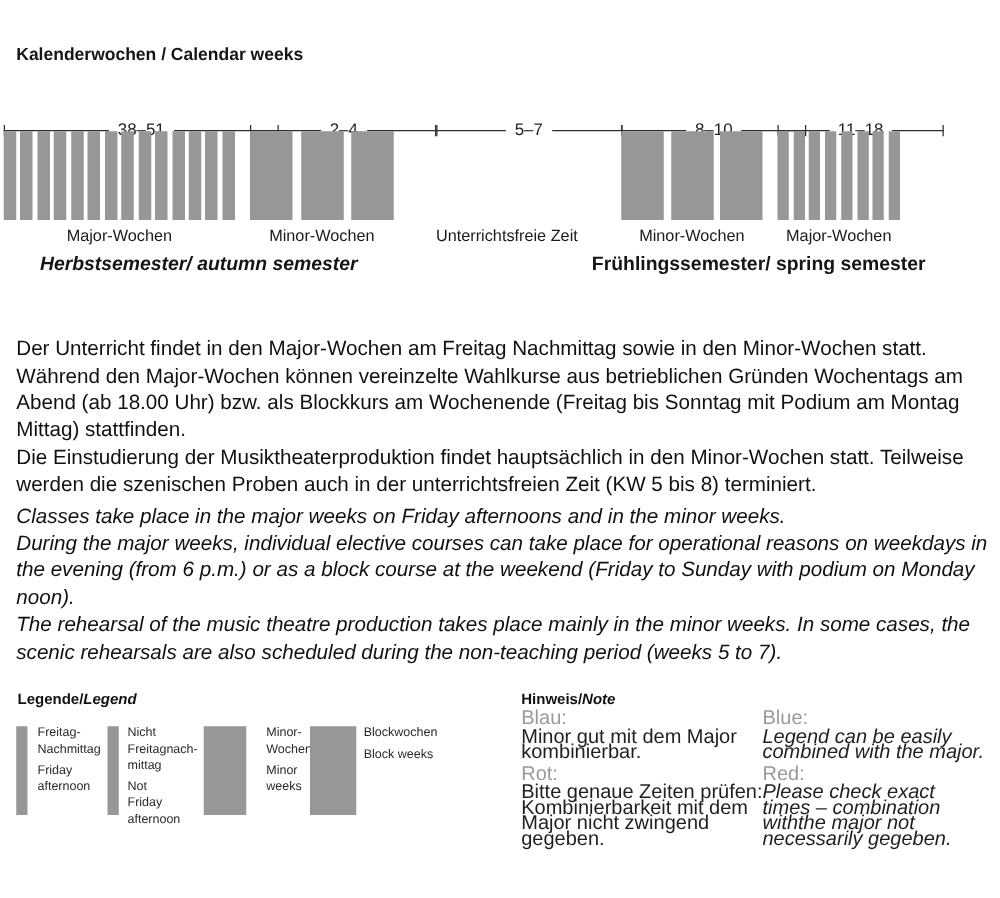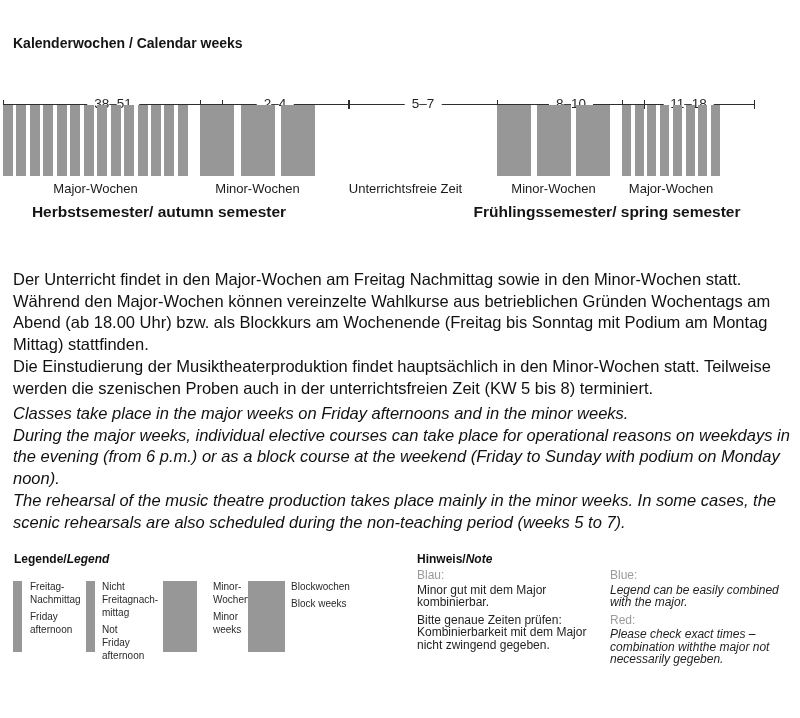--- a/index.html
+++ b/index.html
@@ -26,21 +26,21 @@
   
   .text-block{position:absolute;left:13px;width:782px;font-size:16.5px;line-height:21.7px;color:#111;}
   .text-block p{margin:0;}
   .text-block.english{font-style:italic;}
   
   .section-title{position:absolute;top:552px;font-size:12px;font-weight:bold;color:#111;}
   .section-title .it{font-style:italic;}
   .legend-bar{position:absolute;top:581px;height:71px;background:#979797;}
   .legend-text{position:absolute;top:580px;font-size:10px;line-height:13px;color:#2a2a2a;}
   .legend-text .en{margin-top:4px;}
-  .note-col{position:absolute;top:569px;font-size:12px;line-height:12.5px;color:#1f1f1f;}
+  .note-col{position:absolute;top:569px;font-size:16px;line-height:12.5px;color:#1f1f1f;}
   .note-label{color:#9a9a9a;margin:0 0 2px 0;}
   .note-text{margin:0 0 5px 0;}
   .note-col.italic .note-text{font-style:italic;}
 </style>
 </head>
 <body>
 
 <div class="page">
   <div class="doc-title">Kalenderwochen / Calendar weeks</div>
 
@@ -111,21 +111,21 @@
         <div class="bar" style="width: 9px; background: rgb(151, 151, 151);"></div>
         <div class="bar" style="width: 9px; background: rgb(151, 151, 151);"></div>
         <div class="bar" style="width: 9px; background: rgb(151, 151, 151);"></div>
         <div class="bar" style="width: 9px; background: rgb(151, 151, 151);"></div>
         <div class="bar" style="width: 9px; background: rgb(151, 151, 151);"></div>
         <div class="bar" style="width: 9px; background: rgb(151, 151, 151);"></div>
       </div>
       <div class="group-label" style="left: 592px; width: 158px;">Major-Wochen</div>
     </div>
 
-  <div class="semester-title" style="left:3px;width:312px;">Herbstsemester/ autumn semester</div>
+  <div class="semester-title" style="left:3px;width:312px;font-style:italic;">Herbstsemester/ autumn semester</div>
   <div class="semester-title" style="left:462px;width:290px;">Frühlingssemester/ spring semester</div>
 
   <div class="text-block german" id="german-text" style="top:269px;">
       <p>Der Unterricht findet in den Major-Wochen am Freitag Nachmittag sowie in den Minor-Wochen statt.</p>
       <p>Während den Major-Wochen können vereinzelte Wahlkurse aus betrieblichen Gründen Wochentags am Abend (ab 18.00 Uhr) bzw. als Blockkurs am Wochenende (Freitag bis Sonntag mit Podium am Montag Mittag) stattfinden.</p>
       <p>Die Einstudierung der Musiktheaterproduktion findet hauptsächlich in den Minor-Wochen statt. Teilweise werden die szenischen Proben auch in der unterrichtsfreien Zeit (KW 5 bis 8) terminiert.</p>
     </div>
   <div class="text-block english" id="english-text" style="top:403px;">
       <p>Classes take place in the major weeks on Friday afternoons and in the minor weeks.</p>
       <p>During the major weeks, individual elective courses can take place for operational reasons on weekdays in the evening (from 6 p.m.) or as a block course at the weekend (Friday to Sunday with podium on Monday noon).</p>
@@ -182,20 +182,21 @@
       </div>
     </div>
 
   <div class="section-title" style="left:417px;">
     <span>Hinweis/</span><span class="it">Note</span>
   </div>
   <div id="note-cols">
       <div class="note-col" style="left: 417px; width: 196px;">
         <div class="note-label" style="color: rgb(154, 154, 154);">Blau:</div>
         <div class="note-text">Minor gut mit dem Major kombinierbar.</div>
+        <div class="note-label" style="color: rgb(154, 154, 154);">Rot:</div>
         <div class="note-text">Bitte genaue Zeiten prüfen: Kombinierbarkeit mit dem Major nicht zwingend gegeben.</div>
       </div>
       <div class="note-col italic" style="left: 610px; width: 180px;">
         <div class="note-label" style="color: rgb(154, 154, 154);">Blue:</div>
         <div class="note-text">Legend can be easily combined with the major.</div>
         <div class="note-label" style="color: rgb(154, 154, 154);">Red:</div>
         <div class="note-text">Please check exact times – combination withthe major not necessarily gegeben.</div>
       </div>
     </div>
 </div>

